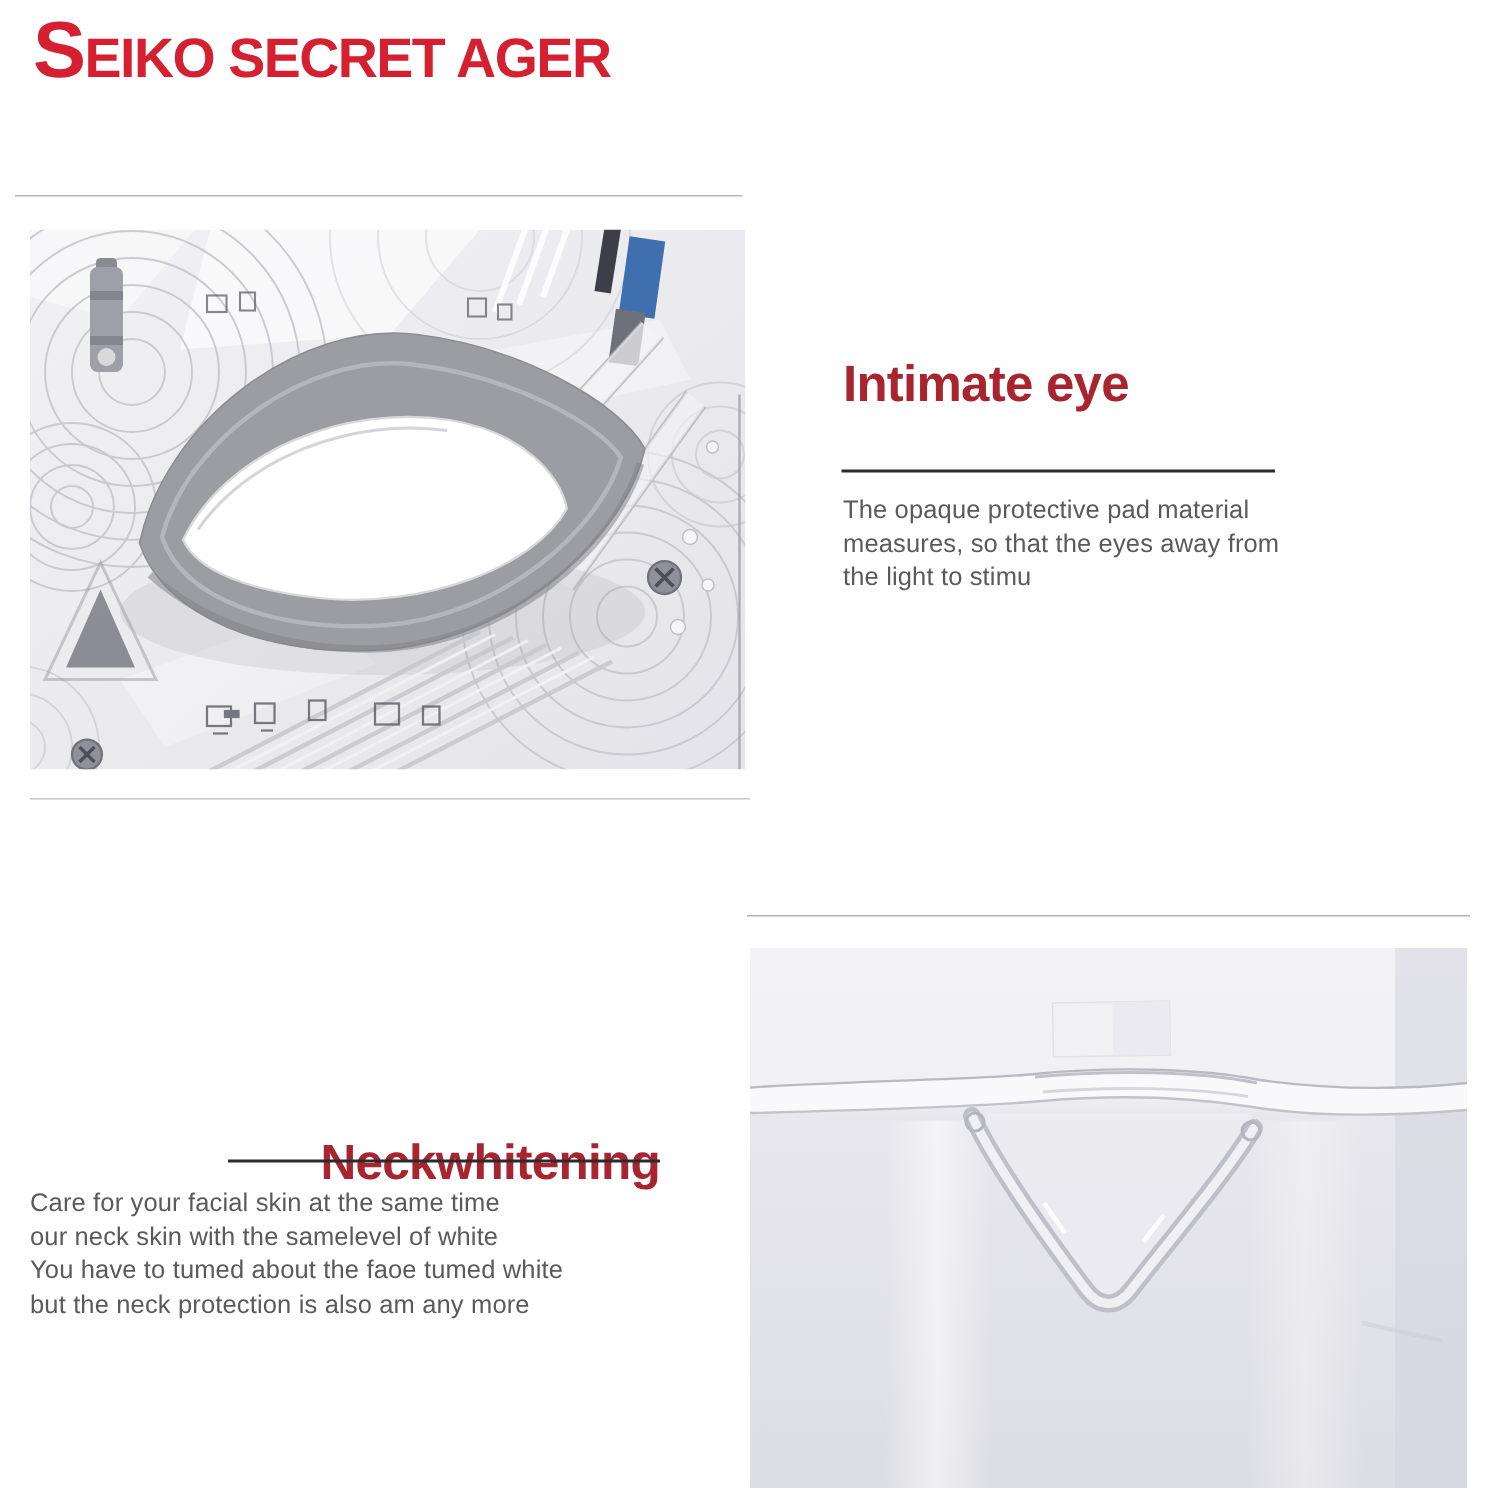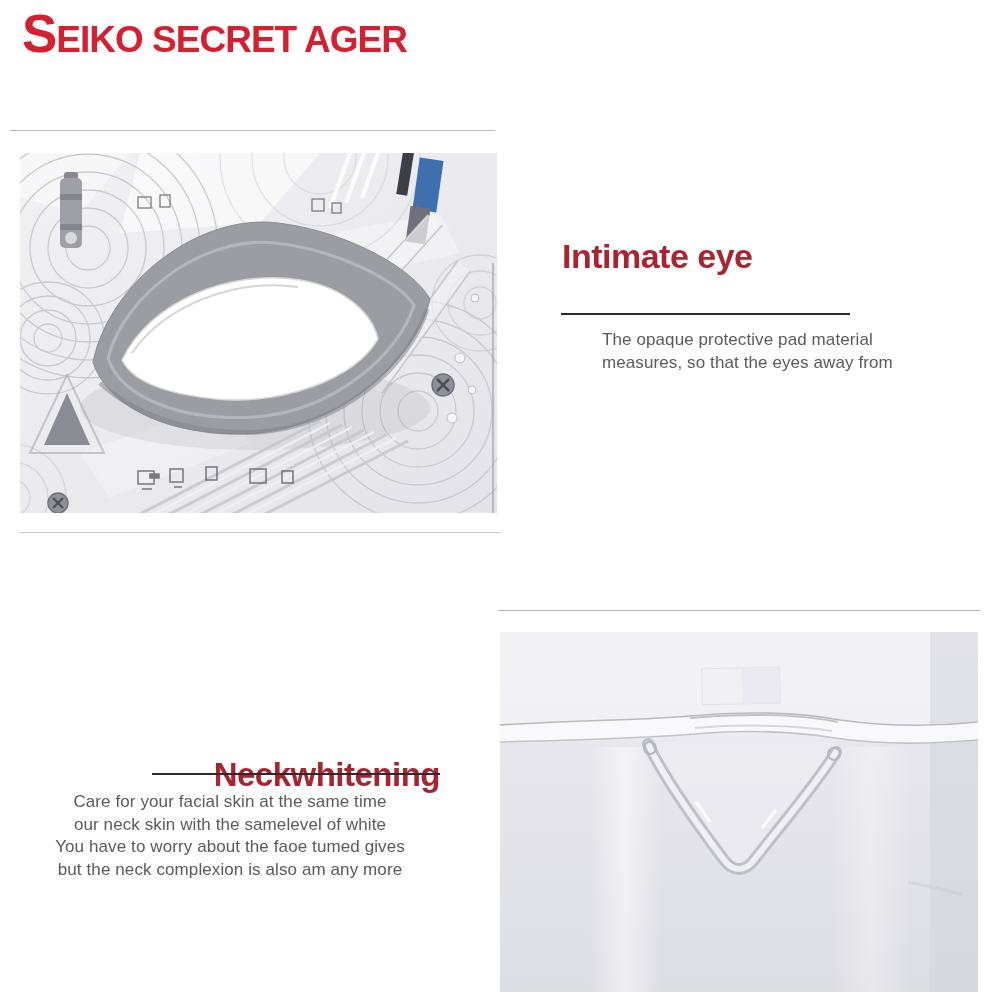--- a/index.html
+++ b/index.html
@@ -19,21 +19,21 @@
   .divider{background:#9f9fa4;height:1px;}
   .divider.light{background:#c6c6cb;}
   .underline-dark{background:#2b2b2e;height:2px;}
 
   
   .sub-heading{color:var(--accent2,#a8242f);font-weight:700;font-size:34px;line-height:37px;letter-spacing:-0.5px;}
   .neck-heading{color:var(--accent2,#a8242f);font-weight:700;font-size:33px;letter-spacing:-0.5px;text-align:right;}
 
   
   .body-copy{color:#5a5a5c;font-size:17px;line-height:22.6px;letter-spacing:0.1px;}
-  .body-copy.right{text-align:center;}
+  .body-copy.right{text-align:left;}
 
   .img-frame{overflow:hidden;}
   svg{display:block;}
 </style>
 </head>
 <body style="--accent: #d42030; --accent2: #a8242f;">
 
 <div class="abs title">
   <div class="t-line"><span class="t-big">S</span><span>EIKO SECRET AGER</span></div>
 </div>
@@ -195,32 +195,33 @@
   </g>
 </svg>
 </div>
 
 <div class="abs divider light" style="left:20px;top:532px;width:480px;"></div>
 
 <div class="abs sub-heading" style="left:562px;top:222px;margin-top:16px;">
   <div>Intimate eye</div>
 </div>
 <div class="abs underline-dark" style="left:561px;top:313px;width:289px;"></div>
-<div class="abs body-copy" style="left:562px;top:329px;width:340px;margin-left:40px;">
+<div class="abs body-copy" style="left:562px;top:329px;width:340px;">
   <div>The opaque protective pad material</div>
   <div>measures, so that the eyes away from</div>
+  <div>the light to stimu</div>
 </div>
 
 <div class="abs neck-heading" style="left:30px;top:712px;width:410px;margin-top:44px;">Neckwhitening</div>
 <div class="abs underline-dark" style="left:152px;top:773px;width:288px;"></div>
 <div class="abs body-copy right" style="left:20px;top:791px;width:420px;">
   <div>Care for your facial skin at the same time</div>
   <div>our neck skin with the samelevel of white</div>
-  <div>You have to worry about the faoe tumed gives</div>
-  <div>but the neck complexion is also am any more</div>
+  <div>You have to tumed about the faoe tumed white</div>
+  <div>but the neck protection is also am any more</div>
 </div>
 
 <div class="abs divider" style="left:498px;top:610px;width:482px;background:#b2b2b8;"></div>
 <div class="abs img-frame" style="left:500px;top:632px;width:478px;height:360px;">
 <svg viewBox="0 0 478 360" width="478" height="360">
   <defs>
     <linearGradient id="nbg" x1="0" y1="0" x2="0" y2="1">
       <stop offset="0" stop-color="#f3f3f6"></stop>
           <stop offset="0.26" stop-color="#f1f1f5"></stop>
       <stop offset="0.31" stop-color="#e7e7ed"></stop>

